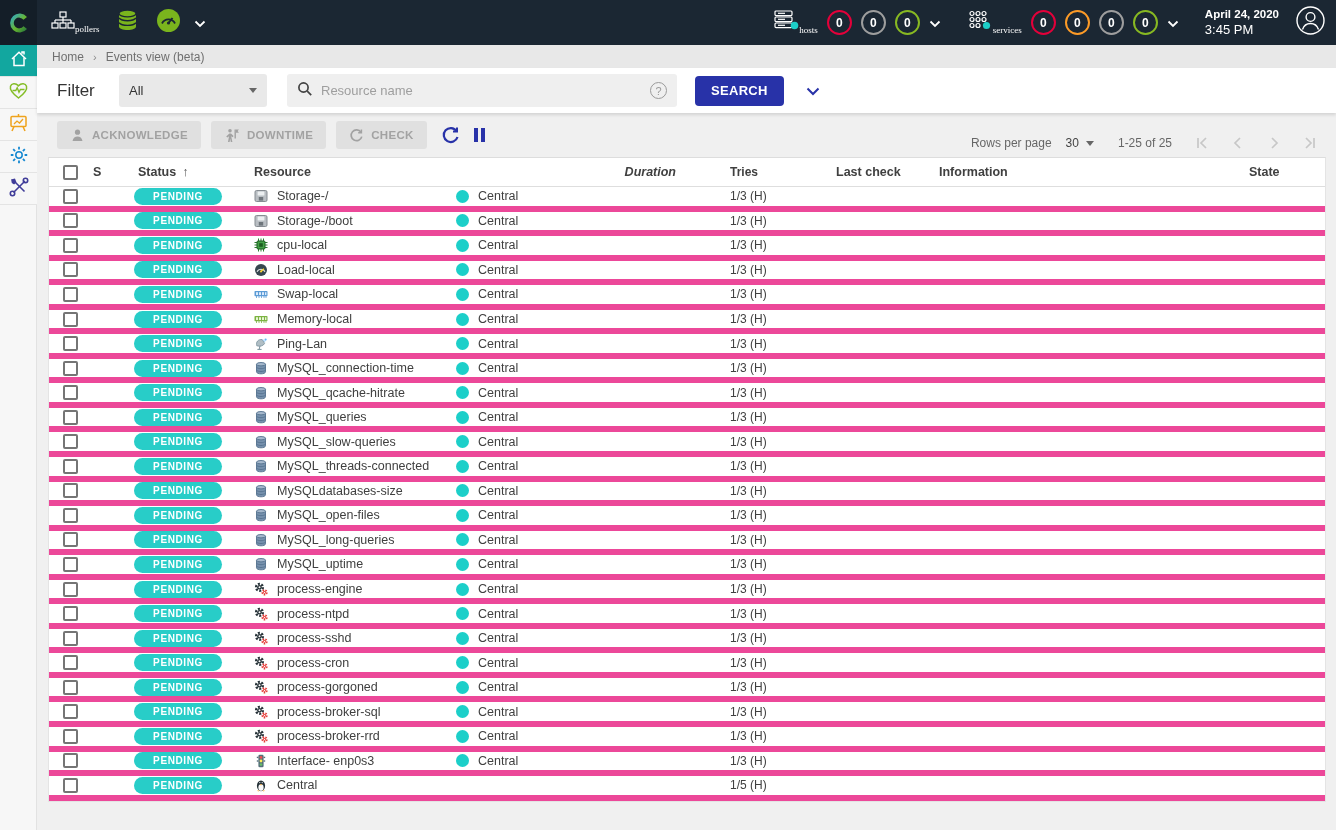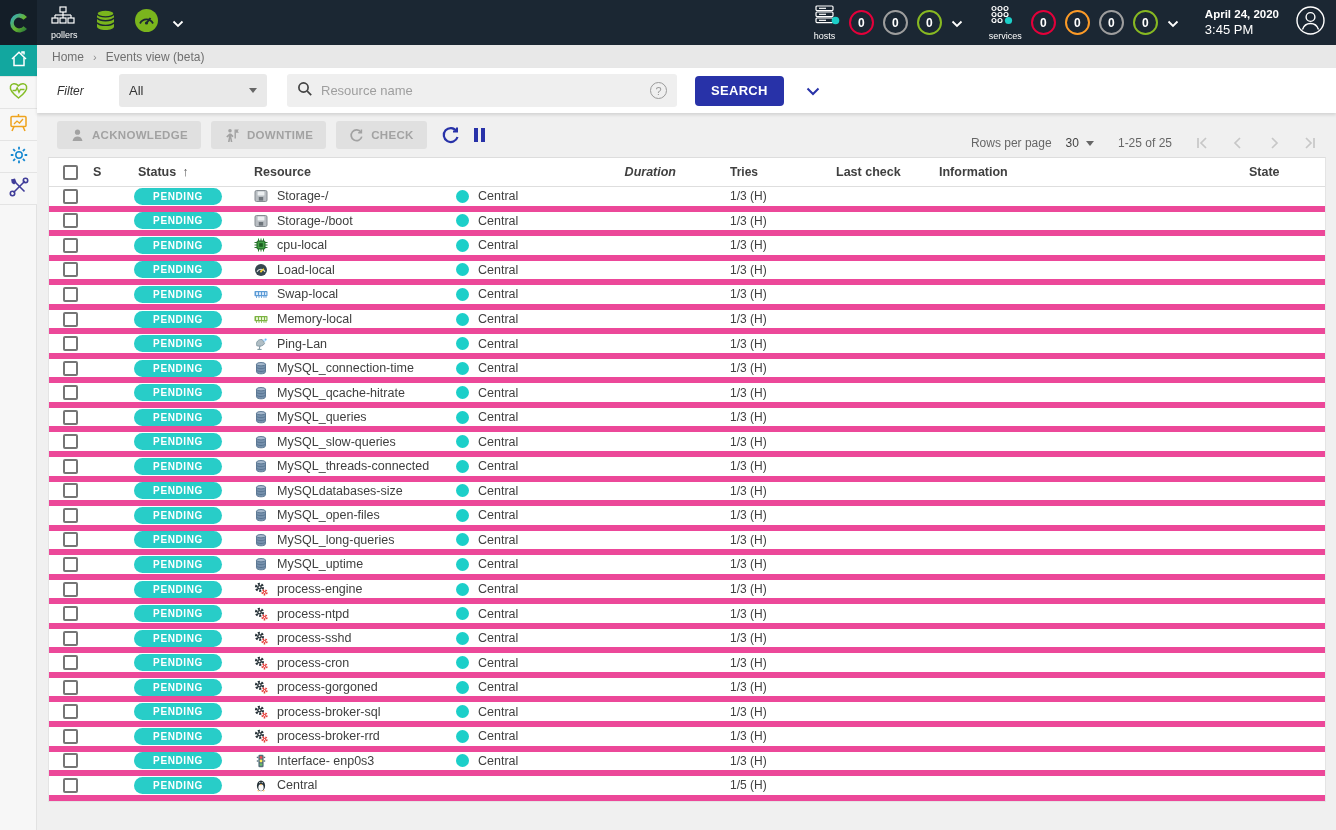--- a/index.html
+++ b/index.html
@@ -3,21 +3,21 @@
 <meta charset="utf-8">
 <style>
   * { margin:0; padding:0; box-sizing:border-box; }
   html,body { width:1336px; height:830px; overflow:hidden; }
   body { font-family:"Liberation Sans", sans-serif; background:#f0f0f0; position:relative; }
 
   
   .topbar { position:absolute; top:0; left:0; width:1336px; height:45px; background:#1b2733; display:flex; align-items:center; }
   .logo-cell { width:37px; height:45px; display:flex; align-items:center; justify-content:center; background:#141e28; flex:0 0 auto; }
   .poller-group { display:flex; align-items:center; gap:14px; margin-left:14px; }
-  .tb-item { display:flex; flex-direction:column; align-items:flex-start; color:#fff; cursor:pointer; }
+  .tb-item { display:flex; flex-direction:row; align-items:flex-end; color:#fff; cursor:pointer;font-family:Liberation Serif, serif; }
   .tb-label { font-size:9px; color:#fff; margin-top:1px; }
   .tb-spacer { flex:1; }
   .metric-group { display:flex; align-items:center; gap:9px; margin-right:26px; }
   .counter { width:25px; height:25px; border-radius:50%; border:2px solid; display:flex; align-items:center; justify-content:center; color:#fff; font-size:12px; font-weight:bold; cursor:pointer; }
   .clock-block { color:#fff; text-align:left; margin-right:16px; line-height:1.25; }
   .clock-date { font-size:11.5px; font-weight:bold; }
   .clock-time { font-size:13px; }
   .avatar-wrap { margin-right:10px; cursor:pointer; }
 
   
@@ -25,21 +25,21 @@
   .side-item { width:37px; height:32px; display:flex; align-items:center; justify-content:center; border-bottom:1px solid #e4e4e4; cursor:pointer; background:#f7f7f7; }
   .side-item.active { background:#12a79f; }
 
   
   .breadcrumb { position:absolute; top:45px; left:37px; width:1299px; height:23px; background:#e8e8e8; display:flex; align-items:center; padding-left:15px; gap:9px; font-size:12px; color:#707070; }
   .crumb { cursor:pointer; }
   .crumb-sep { color:#8a8a8a; font-size:11px; }
 
   
   .filter-row { position:absolute; top:68px; left:37px; width:1299px; height:45px; background:#ffffff; display:flex; align-items:center; box-shadow:0 2px 3px rgba(0,0,0,0.12); z-index:3; }
-  .filter-title { font-size:12px; color:#333; margin-left:20px; width:62px;font-style:italic; }
+  .filter-title { font-size:17px; color:#333; margin-left:20px; width:62px; }
   .filter-select { width:148px; height:33px; background:#e9e9e9; border-radius:3px; display:flex; align-items:center; justify-content:space-between; padding:0 10px; font-size:13px; color:#333; cursor:pointer; }
   .caret-down { width:0; height:0; border-left:4px solid transparent; border-right:4px solid transparent; border-top:5px solid #666; }
   .search-box { width:390px; height:33px; background:#efefef; border-radius:3px; margin-left:20px; display:flex; align-items:center; padding:0 10px; }
   .search-box input { flex:1; border:none; outline:none; background:transparent; font-size:13px; color:#14532d; font-family:"Liberation Sans",sans-serif; margin-left:8px; }
   .search-box input::placeholder { color:#9e9e9e; }
   .help-circle { width:17px; height:17px; border-radius:50%; border:1.4px solid #9a9a9a; color:#9a9a9a; font-size:11px; display:flex; align-items:center; justify-content:center; cursor:pointer; }
   .search-btn { margin-left:18px; background:#2832a8; color:#fff; border:none; border-radius:4px; height:30px; padding:0 16px; font-size:13px; font-weight:bold; letter-spacing:0.3px; font-family:"Liberation Sans",sans-serif; cursor:pointer; }
   .filter-chev { margin-left:22px; cursor:pointer; }
 
   

